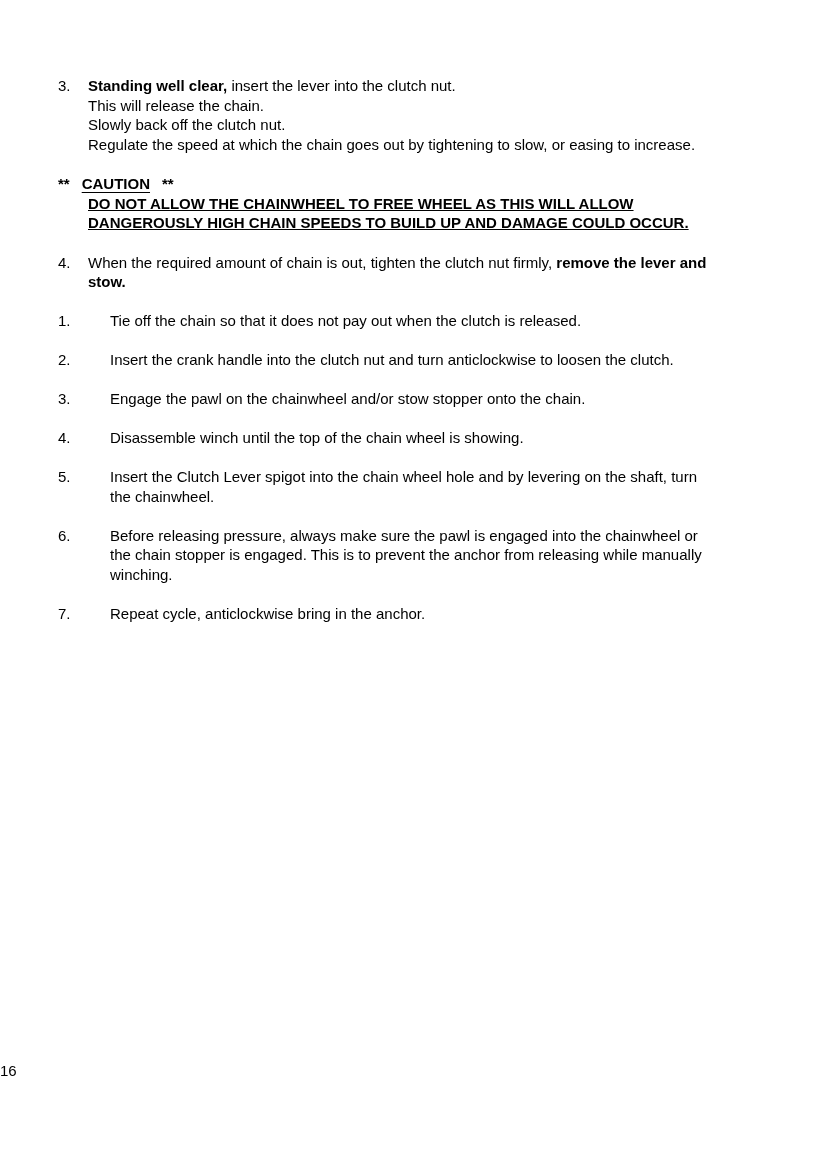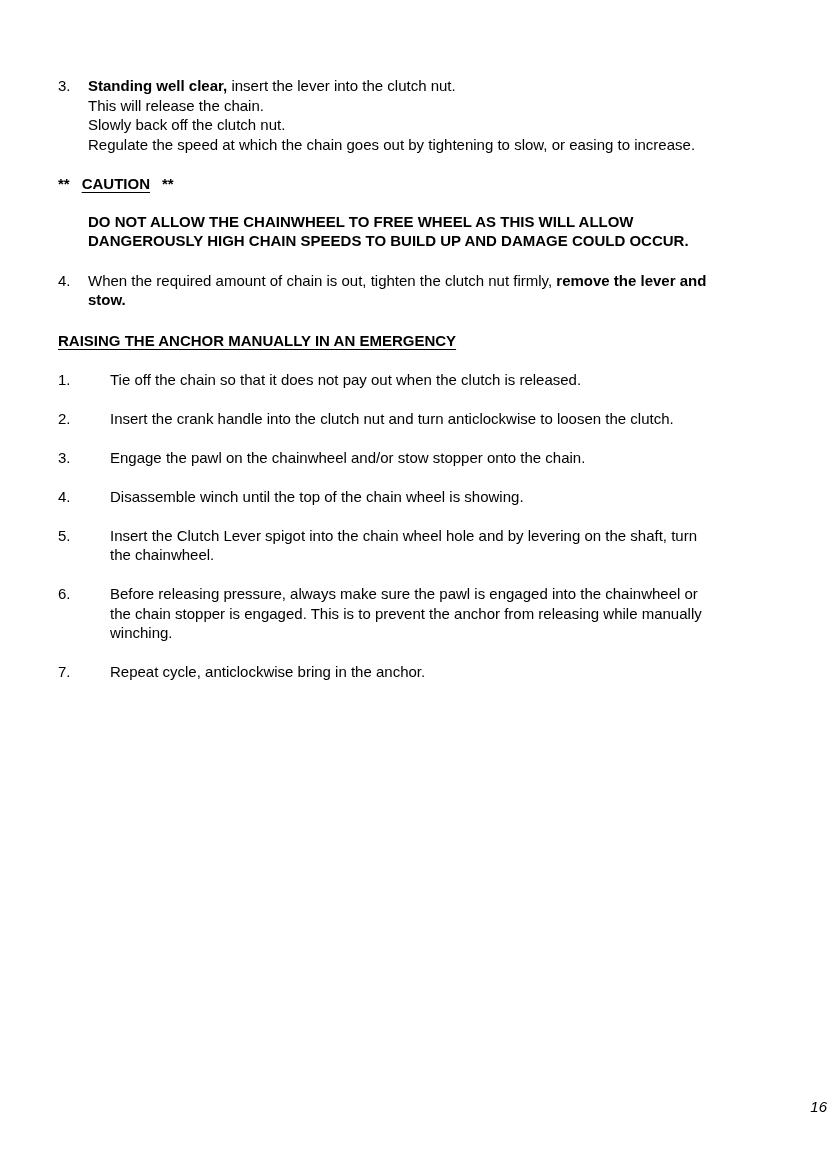--- a/index.html
+++ b/index.html
@@ -18,25 +18,25 @@
     overflow: hidden;
   }
   .b { font-weight: bold; }
   .u { text-decoration: underline; text-underline-offset: 3px; }
   .row { display: flex; align-items: flex-start; }
   .l1 > .num { width: 30px; flex: none; }
   .l2 > .num { width: 52px; flex: none; }
   .body { flex: 1; min-width: 0; }
   .caution-title { text-align: left; margin-top: 20px; font-weight: bold; }
   .caution-word { margin: 0 12px; }
-  .warning { margin-top: 18px; margin-left: 30px; font-weight: bold; max-width: 676px; }
+  .warning { margin-left: 30px; font-weight: bold; max-width: 676px; text-decoration: underline; }
   .item4 { margin-top: 20px; }
   .heading { margin-top: 21px; font-weight: bold; text-decoration: underline; text-underline-offset: 3px; }
   .l2 { margin-top: 19.5px; }
-  .page-number { position: absolute; top: 1097px; left: 0; width: 100%; text-align: right; font-style: italic; }
+  .page-number { position: absolute; top: 1061px; left: 0; width: 100%; text-align: left; }
 </style>
 </head>
 <body>
 
 <div class="page">
 
   <div class="row l1">
     <span class="num">3.</span>
     <div class="body">
       <div class="line"><span class="b">Standing well clear,</span><span> insert the lever into the clutch nut.</span></div>
@@ -56,21 +56,20 @@
   </div>
 
   <div class="row l1 item4">
     <span class="num">4.</span>
     <div class="body">
       <div class="line"><span>When the required amount of chain is out, tighten the clutch nut firmly, </span><span class="b">remove the lever and</span></div>
       <div class="line b">stow.</div>
     </div>
   </div>
 
-  <div class="heading">RAISING THE ANCHOR MANUALLY IN AN EMERGENCY</div>
 
   <div class="row l2">
     <span class="num">1.</span>
     <div class="body">
       <div class="line">Tie off the chain so that it does not pay out when the clutch is released.</div>
     </div>
   </div>
 
   <div class="row l2">
     <span class="num">2.</span>

